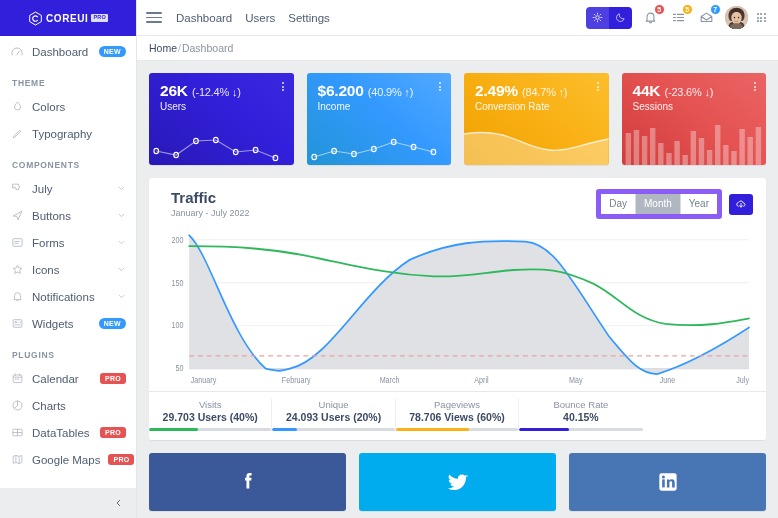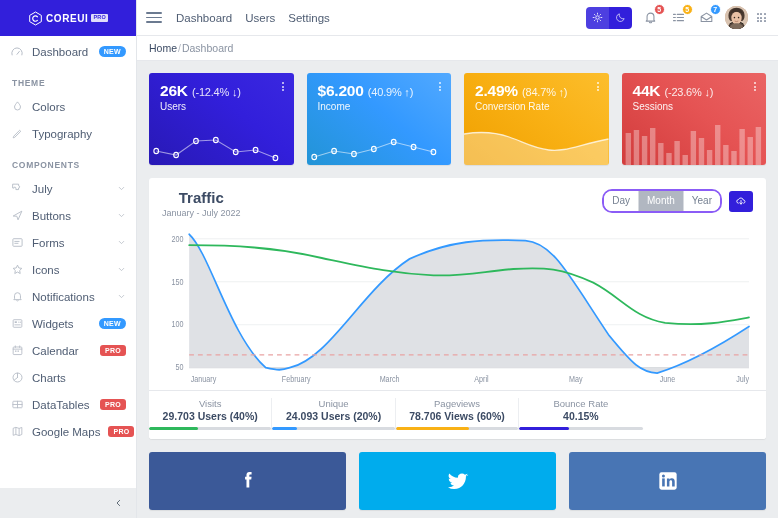--- a/index.html
+++ b/index.html
@@ -123,26 +123,26 @@
   .c-info    { background: linear-gradient(40deg, #2294d6 0%, #39f 55%, #52a9ff 100%); }
   .c-warning { background: linear-gradient(40deg, #f0a000 0%, #f9b115 55%, #fcbe2d 100%); }
   .c-danger  { background: linear-gradient(40deg, #d23c3c 0%, #e55353 55%, #ea6464 100%); }
 
   
   .panel {
     margin-top: 13px; background: #fff; border-radius: 3px;
     box-shadow: 0 1px 1px rgba(0,0,21,.07); overflow: hidden;
   }
   .panel-head {
-    display: flex; align-items: flex-start; padding: 11px 13px 6px 13px; text-align: center;
+    display: flex; align-items: flex-start; padding: 11px 13px 6px 22px;
   }
   .panel-title { font-size: 15px; font-weight: 700; color: #3c4b64; line-height: 1.15; }
   .panel-sub { font-size: 9px; color: #8a93a2; margin-top: 2px; }
   .panel-ctrl { margin-left: auto; display: flex; align-items: center; gap: 7px; }
-  .btn-group { display: flex; border: 2px solid #8b5cf6; border-radius: 10px; overflow: hidden; }
+  .btn-group { display: flex; border: 5px solid #8b5cf6; border-radius: 3px; overflow: hidden; }
   .bg-btn {
     font-size: 10px; color: #768192; background: #fff; padding: 3px 8px;
     cursor: pointer; border-right: 1px solid #d8dbe0; line-height: 1.4;
   }
   .bg-btn:last-child { border-right: 0; }
   .bg-btn.active { background: #b1b7c1; color: #fff; }
   .btn-dl {
     width: 24px; height: 21px; background: #321fdb; border-radius: 3px;
     display: flex; align-items: center; justify-content: center; cursor: pointer;
   }
@@ -286,20 +286,21 @@
             <rect x="6.8" y="8" width="4" height="3" fill="#b6bcc6" stroke="none"></rect>
             <circle cx="14.5" cy="9.5" r="1" fill="#b6bcc6" stroke="none"></circle>
             <circle cx="17.3" cy="9.5" r="1" fill="#b6bcc6" stroke="none"></circle>
             <path d="M7 14.5h10" stroke-linecap="round"></path>
           </svg>
         </span>
         <span class="sb-label">Widgets</span>
         <span class="badge badge-new">NEW</span>
       </div>
 
+      <div class="sb-section">PLUGINS</div>
 
       <div class="sb-item">
         <span class="sb-icon">
           <svg width="13" height="13" viewBox="0 0 24 24" fill="none" stroke="#b6bcc6" stroke-width="1.6">
             <rect x="4" y="5.5" width="16" height="14" rx="1.5"></rect>
               <path d="M4 9.5h16M8 3.5v3M16 3.5v3" stroke-linecap="round"></path>
             <rect x="7.5" y="12" width="2.6" height="2.4" fill="#b6bcc6" stroke="none"></rect>
             <rect x="12" y="12" width="2.6" height="2.4" fill="#b6bcc6" stroke="none"></rect>
           </svg>
         </span>

